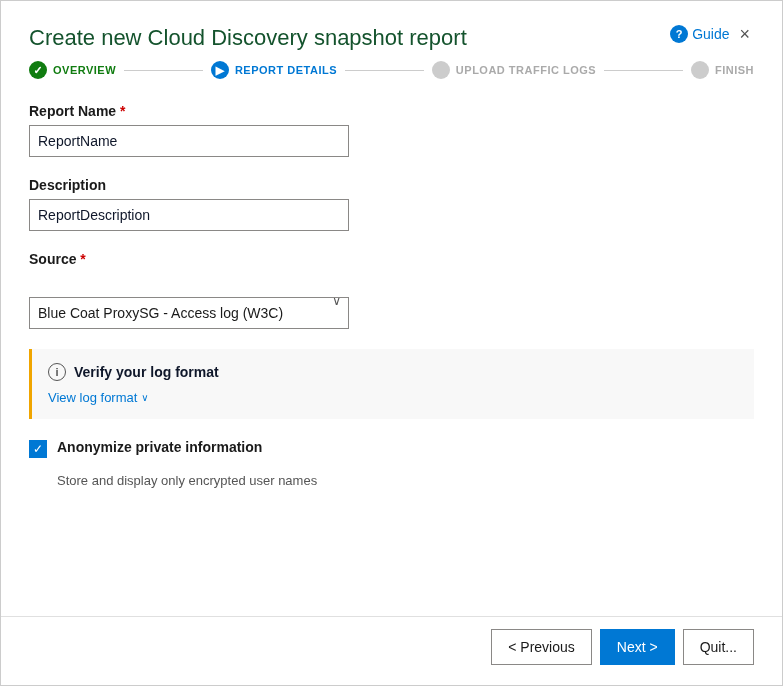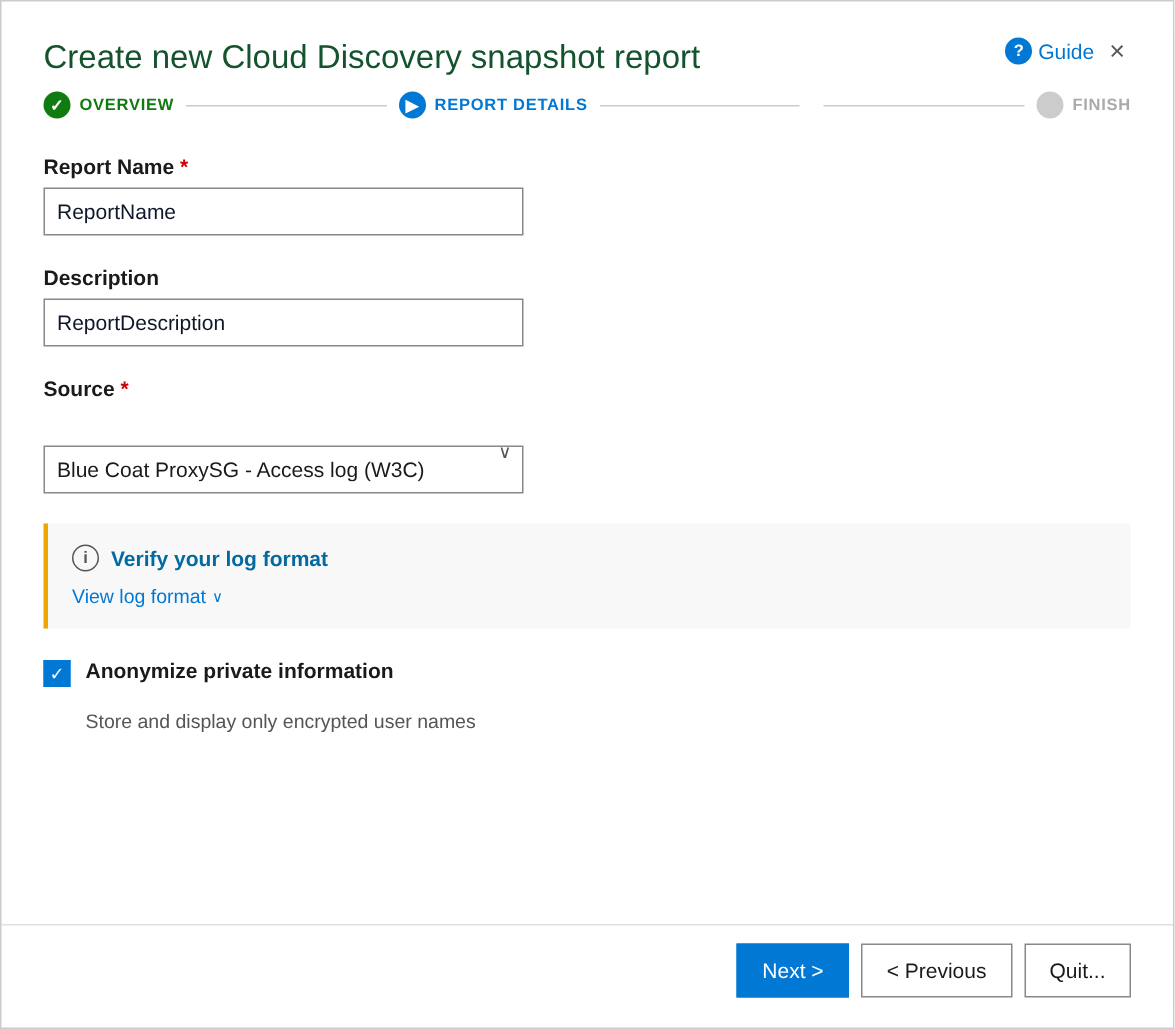--- a/index.html
+++ b/index.html
@@ -196,21 +196,21 @@
       align-items: center;
       justify-content: center;
       font-size: 11px;
       color: #555;
       flex-shrink: 0;
       font-weight: bold;
     }
     .info-box-title {
       font-weight: 600;
       font-size: 14px;
-      color: #0369a1;
+      color: #0f172a;
     }
     .info-box-text {
       font-size: 13px;
       color: #444;
       line-height: 1.5;
       margin-bottom: 10px;
     }
     .view-log-link {
       display: inline-flex;
       align-items: center;
@@ -313,20 +313,24 @@
       <span class="step-label done">OVERVIEW</span>
     </div>
     <div class="step-line"></div>
 
     <div class="step">
       <div class="step-circle active">▶</div>
       <span class="step-label active">REPORT DETAILS</span>
     </div>
     <div class="step-line"></div>
 
+    <div class="step">
+      <div class="step-circle inactive"></div>
+      <span class="step-label inactive">UPLOAD TRAFFIC LOGS</span>
+    </div>
     <div class="step-line"></div>
 
     <div class="step">
       <div class="step-circle inactive"></div>
       <span class="step-label inactive">FINISH</span>
     </div>
   </div>
 
   <div class="dialog-body">
 
@@ -376,24 +380,24 @@
       </div>
       <div class="checkbox-label-group">
         <span class="checkbox-label">Anonymize private information</span>
         <span class="checkbox-sublabel">Store and display only encrypted user names</span>
       </div>
     </div>
 
   </div>
 
   <div class="dialog-footer">
+    <button class="btn">
+      <span>&lt; Previous</span>
+    </button>
     <button class="btn btn-primary">
       <span>Next &gt;</span>
-    </button>
-    <button class="btn">
-      <span>&lt; Previous</span>
     </button>
     <button class="btn">
       <span>Quit...</span>
     </button>
   </div>
 
 </div>
 
 </body></html>

